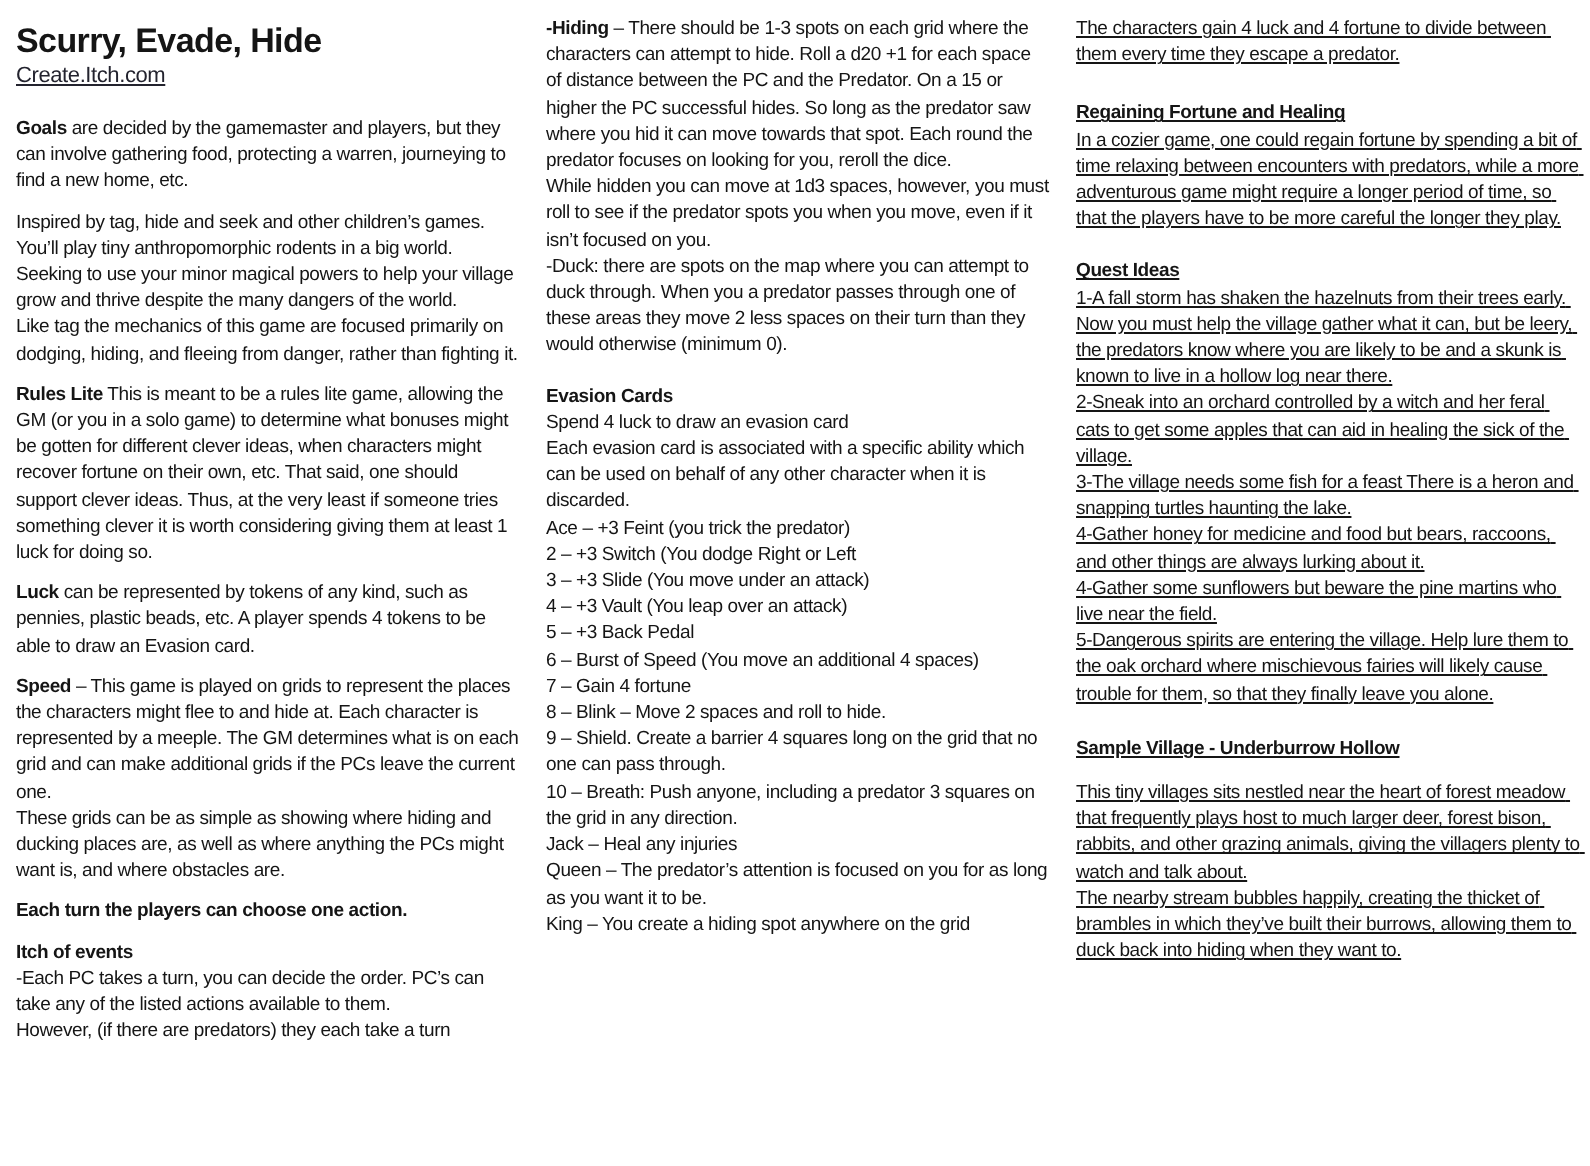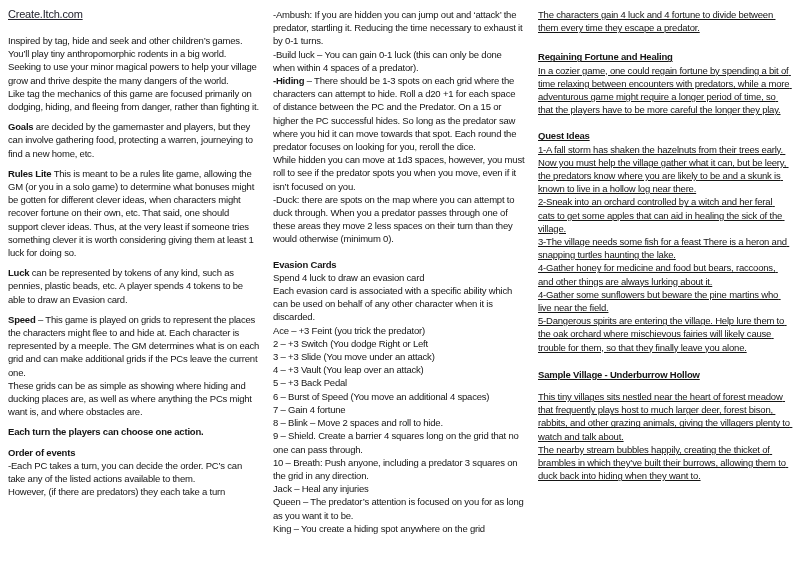--- a/index.html
+++ b/index.html
@@ -28,36 +28,35 @@
   .standalone-heading{font-weight:bold;margin:14px 0 13px 0;white-space:pre-wrap;}
   .mt-lg{margin-top:13px;}
   .mt-md{margin-top:16px;}
 </style>
 </head>
 <body>
 
 <div class="page">
 
   <div class="col col1">
+    <div class="title">Scurry, Evade, Hide</div>
     <a class="doc-link">Create.Itch.com</a>
+    <p class="block"><b>Goals</b><span> are decided by the gamemaster and players, but they can involve gathering food, protecting a warren, journeying to find a new home, etc.</span></p>
     <p class="block">Inspired by tag, hide and seek and other children’s games. You’ll play tiny anthropomorphic rodents in a big world. Seeking to use your minor magical powers to help your village grow and thrive despite the many dangers of the world.
 Like tag the mechanics of this game are focused primarily on dodging, hiding, and fleeing from danger, rather than fighting it.</p>
-    <p class="block"><b>Goals</b><span> are decided by the gamemaster and players, but they can involve gathering food, protecting a warren, journeying to find a new home, etc.</span></p>
     <p class="block"><b>Rules Lite</b><span> This is meant to be a rules lite game, allowing the GM (or you in a solo game) to determine what bonuses might be gotten for different clever ideas, when characters might recover fortune on their own, etc. That said, one should support clever ideas. Thus, at the very least if someone tries something clever it is worth considering giving them at least 1 luck for doing so.</span></p>
     <p class="block"><b>Luck</b><span> can be represented by tokens of any kind, such as pennies, plastic beads, etc. A player spends 4 tokens to be able to draw an Evasion card.</span></p>
     <p class="block"><b>Speed</b><span> – This game is played on grids to represent the places the characters might flee to and hide at. Each character is represented by a meeple. The GM determines what is on each grid and can make additional grids if the PCs leave the current one.
 These grids can be as simple as showing where hiding and ducking places are, as well as where anything the PCs might want is, and where obstacles are.</span></p>
     <p class="block"><b class="hblock">Each turn the players can choose one action.</b></p>
-    <p class="block"><b class="hblock">Order of events</b><span>-Each PC takes a turn, you can decide the order. PC’s can take any of the listed actions available to them.</span><span class="seg">However, (if there are predators) they each take a turn</span></p>
+    <p class="block"><b class="hblock">Itch of events</b><span>-Each PC takes a turn, you can decide the order. PC’s can take any of the listed actions available to them.</span><span class="seg">However, (if there are predators) they each take a turn</span></p>
   </div>
 
   <div class="col col2">
-    <p class="block"><span>-Ambush: If you are hidden you can jump out and ‘attack’ the predator, startling it. Reducing the time necessary to exhaust it by 0-1 turns.
--Build luck – You can gain 0-1 luck (this can only be done when within 4 spaces of a predator).
-</span><b>-Hiding</b><span> – There should be 1-3 spots on each grid where the characters can attempt to hide. Roll a d20 +1 for each space of distance between the PC and the Predator. On a 15 or higher the PC successful hides. So long as the predator saw where you hid it can move towards that spot. Each round the predator focuses on looking for you, reroll the dice.
+    <p class="block"><b>-Hiding</b><span> – There should be 1-3 spots on each grid where the characters can attempt to hide. Roll a d20 +1 for each space of distance between the PC and the Predator. On a 15 or higher the PC successful hides. So long as the predator saw where you hid it can move towards that spot. Each round the predator focuses on looking for you, reroll the dice.
 While hidden you can move at 1d3 spaces, however, you must roll to see if the predator spots you when you move, even if it isn’t focused on you.
 -Duck: there are spots on the map where you can attempt to duck through. When you a predator passes through one of these areas they move 2 less spaces on their turn than they would otherwise (minimum 0).</span></p>
     <p class="block"><b class="hblock">Evasion Cards</b><span class="seg">Spend 4 luck to draw an evasion card
 Each evasion card is associated with a specific ability which can be used on behalf of any other character when it is discarded.</span><span class="seg">Ace – +3 Feint (you trick the predator)
 2 – +3 Switch (You dodge Right or Left
 3 – +3 Slide (You move under an attack)
 4 – +3 Vault (You leap over an attack)
 5 – +3 Back Pedal
 6 – Burst of Speed (You move an additional 4 spaces)
 7 – Gain 4 fortune

